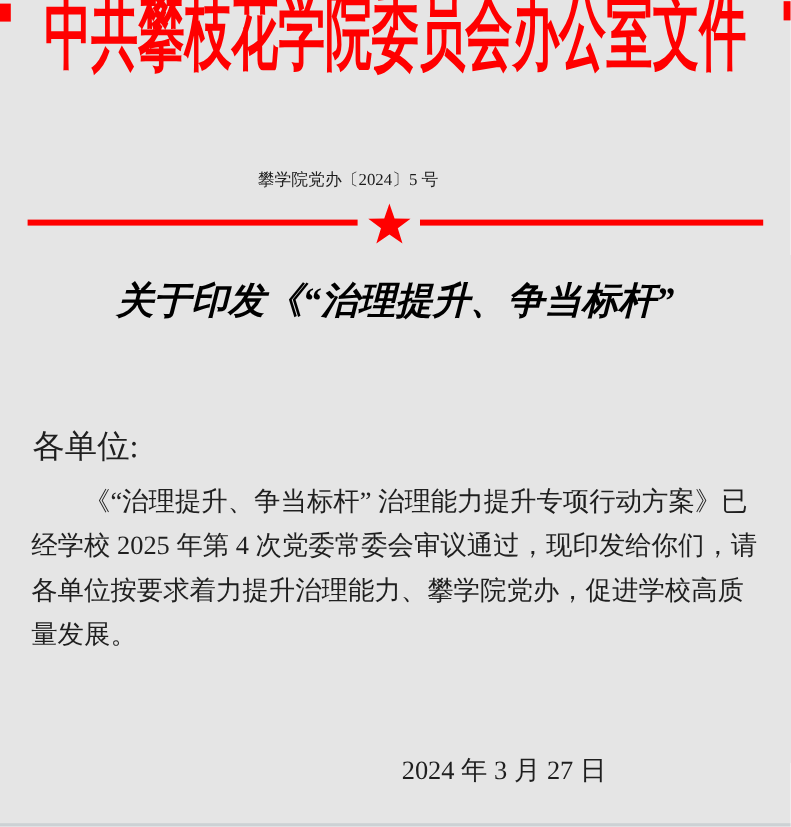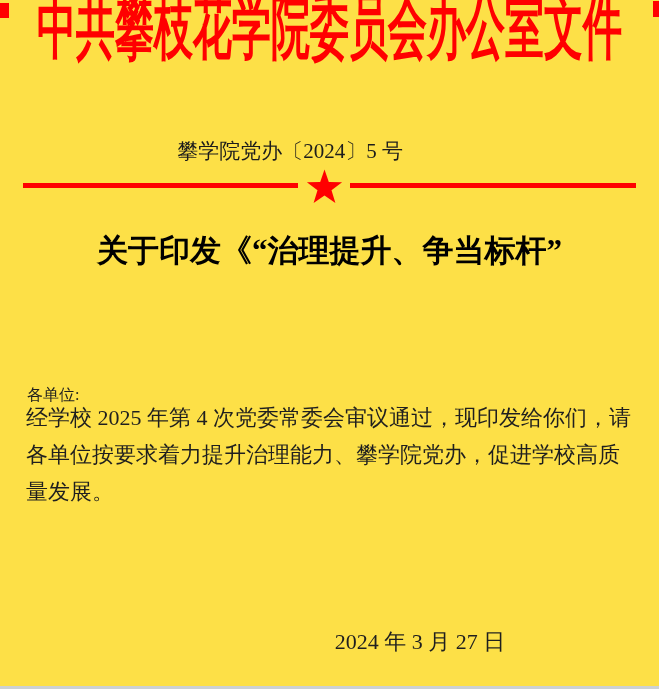--- a/index.html
+++ b/index.html
@@ -4,21 +4,21 @@
 <style>
   html, body {
     margin: 0;
     padding: 0;
     background: #ffffff;
   }
   .page {
     position: relative;
     width: 659px;
     height: 689px;
-    background: #fde047;
+    background: #e5e5e5;
     overflow: hidden;
     font-family: "Liberation Serif", "DejaVu Serif", serif;
     color: #1f1f1f;
   }
 
   
   .corner-mark {
     position: absolute;
     background: #ff0000;
   }
@@ -41,21 +41,21 @@
     transform: scaleY(1.8);
     transform-origin: center top;
   }
 
   .doc-number {
     position: absolute;
     top: 139px;
     left: 0;
     width: 580px;
     text-align: center;
-    font-size: 21px;
+    font-size: 14px;
     line-height: 24px;
     color: #1c1c1c;
     white-space: nowrap;
   }
 
   .divider-line {
     position: absolute;
     top: 183px;
     height: 5px;
     background: #ff0000;
@@ -75,30 +75,30 @@
     position: absolute;
     top: 231px;
     left: 0;
     width: 659px;
     text-align: center;
     font-weight: 700;
     font-size: 31px;
     line-height: 40px;
     color: #000000;
     white-space: nowrap;
+    font-style: italic;
   }
 
   .salutation {
     position: absolute;
     top: 358px;
     left: 27px;
-    font-size: 16px;
+    font-size: 27px;
     line-height: 28px;
     white-space: nowrap;
-    margin-top: 23px;
   }
 
   .body-text {
     position: absolute;
     top: 399px;
     left: 26px;
     width: 620px;
     font-size: 22px;
     line-height: 37px;
   }
@@ -146,20 +146,21 @@
     </svg>
   </div>
 
   <div class="doc-title">
     <div>关于印发《“治理提升、争当标杆”</div>
   </div>
 
   <div class="salutation">各单位:</div>
 
   <div class="body-text">
+    <div class="body-line indent">《“治理提升、争当标杆” 治理能力提升专项行动方案》已</div>
     <div class="body-line">经学校 2025 年第 4 次党委常委会审议通过，现印发给你们，请</div>
     <div class="body-line">各单位按要求着力提升治理能力、攀学院党办，促进学校高质</div>
     <div class="body-line">量发展。</div>
   </div>
 
   <div class="sign-block">
     <div>2024 年 3 月 27 日</div>
   </div>
 
   <div class="bottom-strip"></div>

